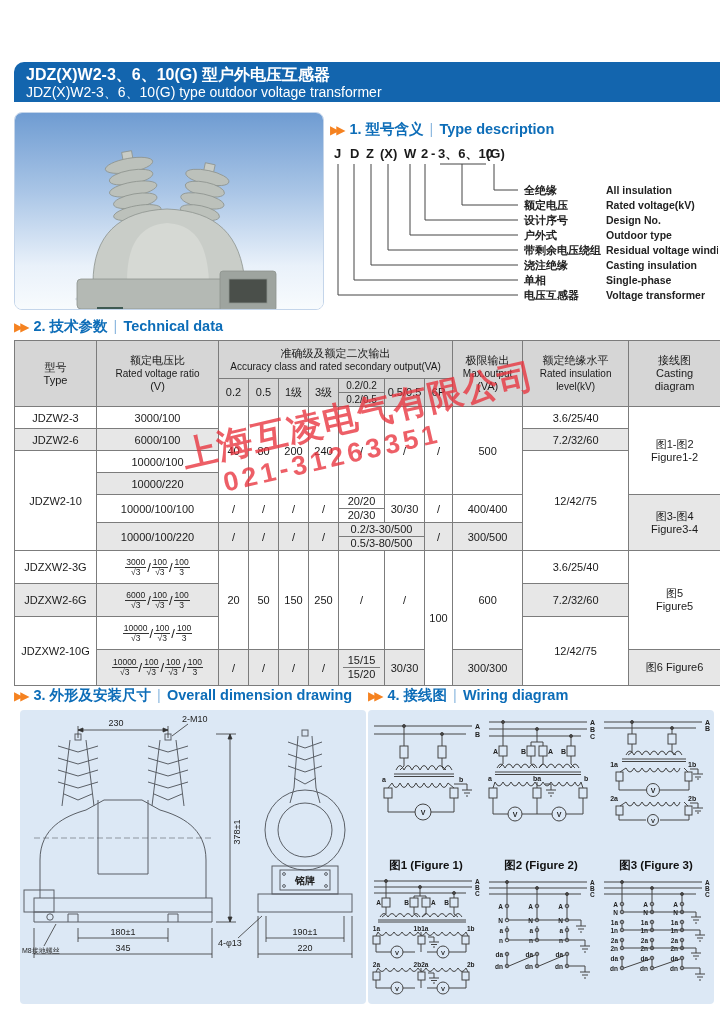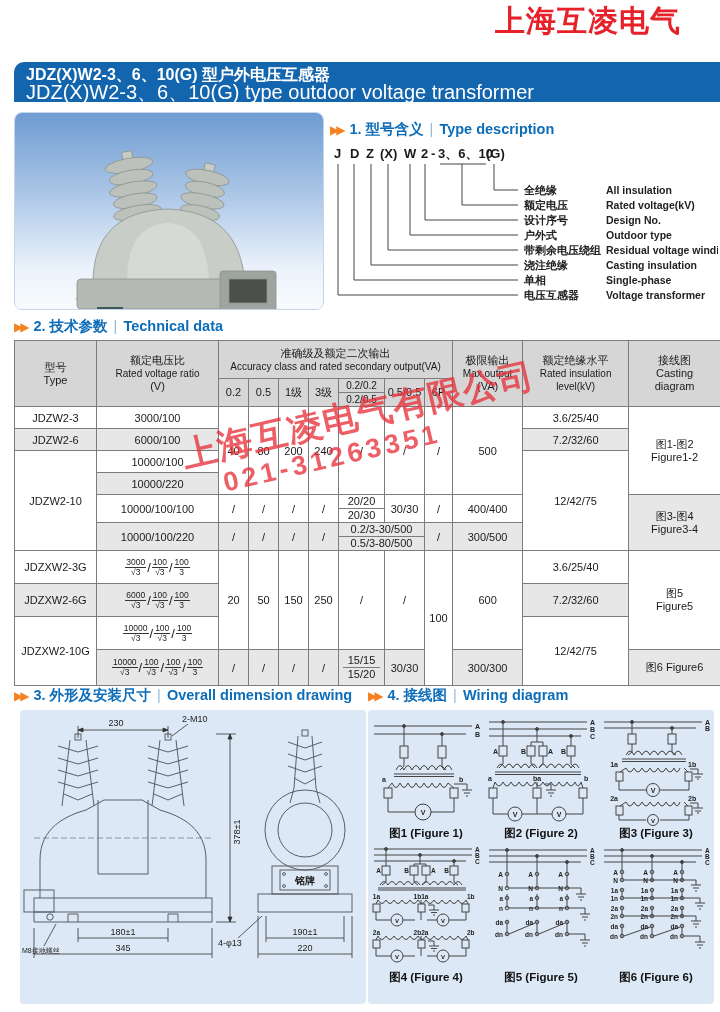--- a/index.html
+++ b/index.html
@@ -7,21 +7,21 @@
   .abs{position:absolute;}
 
   
   .logo{top:4px;right:8px;width:248px;text-align:center;}
   .logo-name{font-size:30px;font-weight:bold;color:#e62129;letter-spacing:1px;line-height:34px;}
   .logo-site{font-size:17px;font-weight:bold;color:#e62129;letter-spacing:1px;line-height:20px;}
 
   
   .titlebar{left:14px;top:62px;width:706px;height:40px;background:#1365ae;border-radius:10px 0 0 0;color:#fff;padding:3px 0 0 12px;box-sizing:border-box;}
   .titlebar .t1{font-size:16px;font-weight:bold;line-height:19px;}
-  .titlebar .t2{font-size:20px;line-height:17px;}
+  .titlebar .t2{font-size:14px;line-height:17px;}
 
   
   .sec-h{display:flex;align-items:baseline;font-size:14.5px;font-weight:bold;white-space:nowrap;}
   .chev{color:#f58220;font-size:12px;letter-spacing:-3px;margin-right:7px;}
   .sec-zh{color:#0d6db8;text-align:center;}
   .sec-sep{color:#8db9e0;font-weight:normal;margin:0 6px;}
   .sec-en{color:#0d6db8;}
 
   
   .photo{left:14px;top:112px;width:308px;height:196px;border-radius:8px;border:1px solid #c4d5ea;overflow:hidden;}
@@ -51,34 +51,33 @@
   .watermark{left:178px;top:436px;width:400px;transform:rotate(-13deg);transform-origin:left top;color:rgba(232,50,60,.78);pointer-events:none;z-index:6;}
   .wm1{font-size:35px;font-weight:bold;letter-spacing:1px;line-height:40px;}
   .wm2{font-size:27px;font-weight:bold;letter-spacing:4px;margin-left:34px;line-height:32px;}
 
   .sec3h{left:14px;top:686px;}
   .sec4h{left:368px;top:686px;}
   .panel{top:710px;width:346px;height:294px;background:#dce8f5;border-radius:4px;}
   .panel3{left:20px;}
   .panel4{left:368px;display:flex;flex-direction:column;padding:6px 2px 2px 2px;box-sizing:border-box;}
   .figrow{display:flex;justify-content:space-between;flex:0 0 auto;}
-  .figcell{width:112px;display:flex;flex-direction:column;align-items:center;}
+  .figcell{width:112px;display:flex;flex-direction:column;align-items:center;gap:32px;}
   .figcap{font-size:11.5px;font-weight:bold;color:#111;line-height:14px;white-space:nowrap;}
 
   svg{display:block;}
   .ln{stroke:#444;stroke-width:1;fill:none;}
   .lnd{stroke:#5a5f66;stroke-width:1;fill:none;}
   .dim{stroke:#333;stroke-width:0.8;fill:none;}
   text.dm{font-family:"Liberation Sans",sans-serif;fill:#222;}
 </style>
 </head>
 <body>
 
 <div class="abs logo">
-  <div class="logo-name">上海互凌电气</div>
 </div>
 
 <div class="abs titlebar">
   <div class="t1">JDZ(X)W2-3、6、10(G) 型户外电压互感器</div>
   <div class="t2">JDZ(X)W2-3、6、10(G) type outdoor voltage transformer</div>
 </div>
 
 <div class="abs photo">
   <svg width="308" height="196" viewBox="0 0 308 196">
     <defs>

